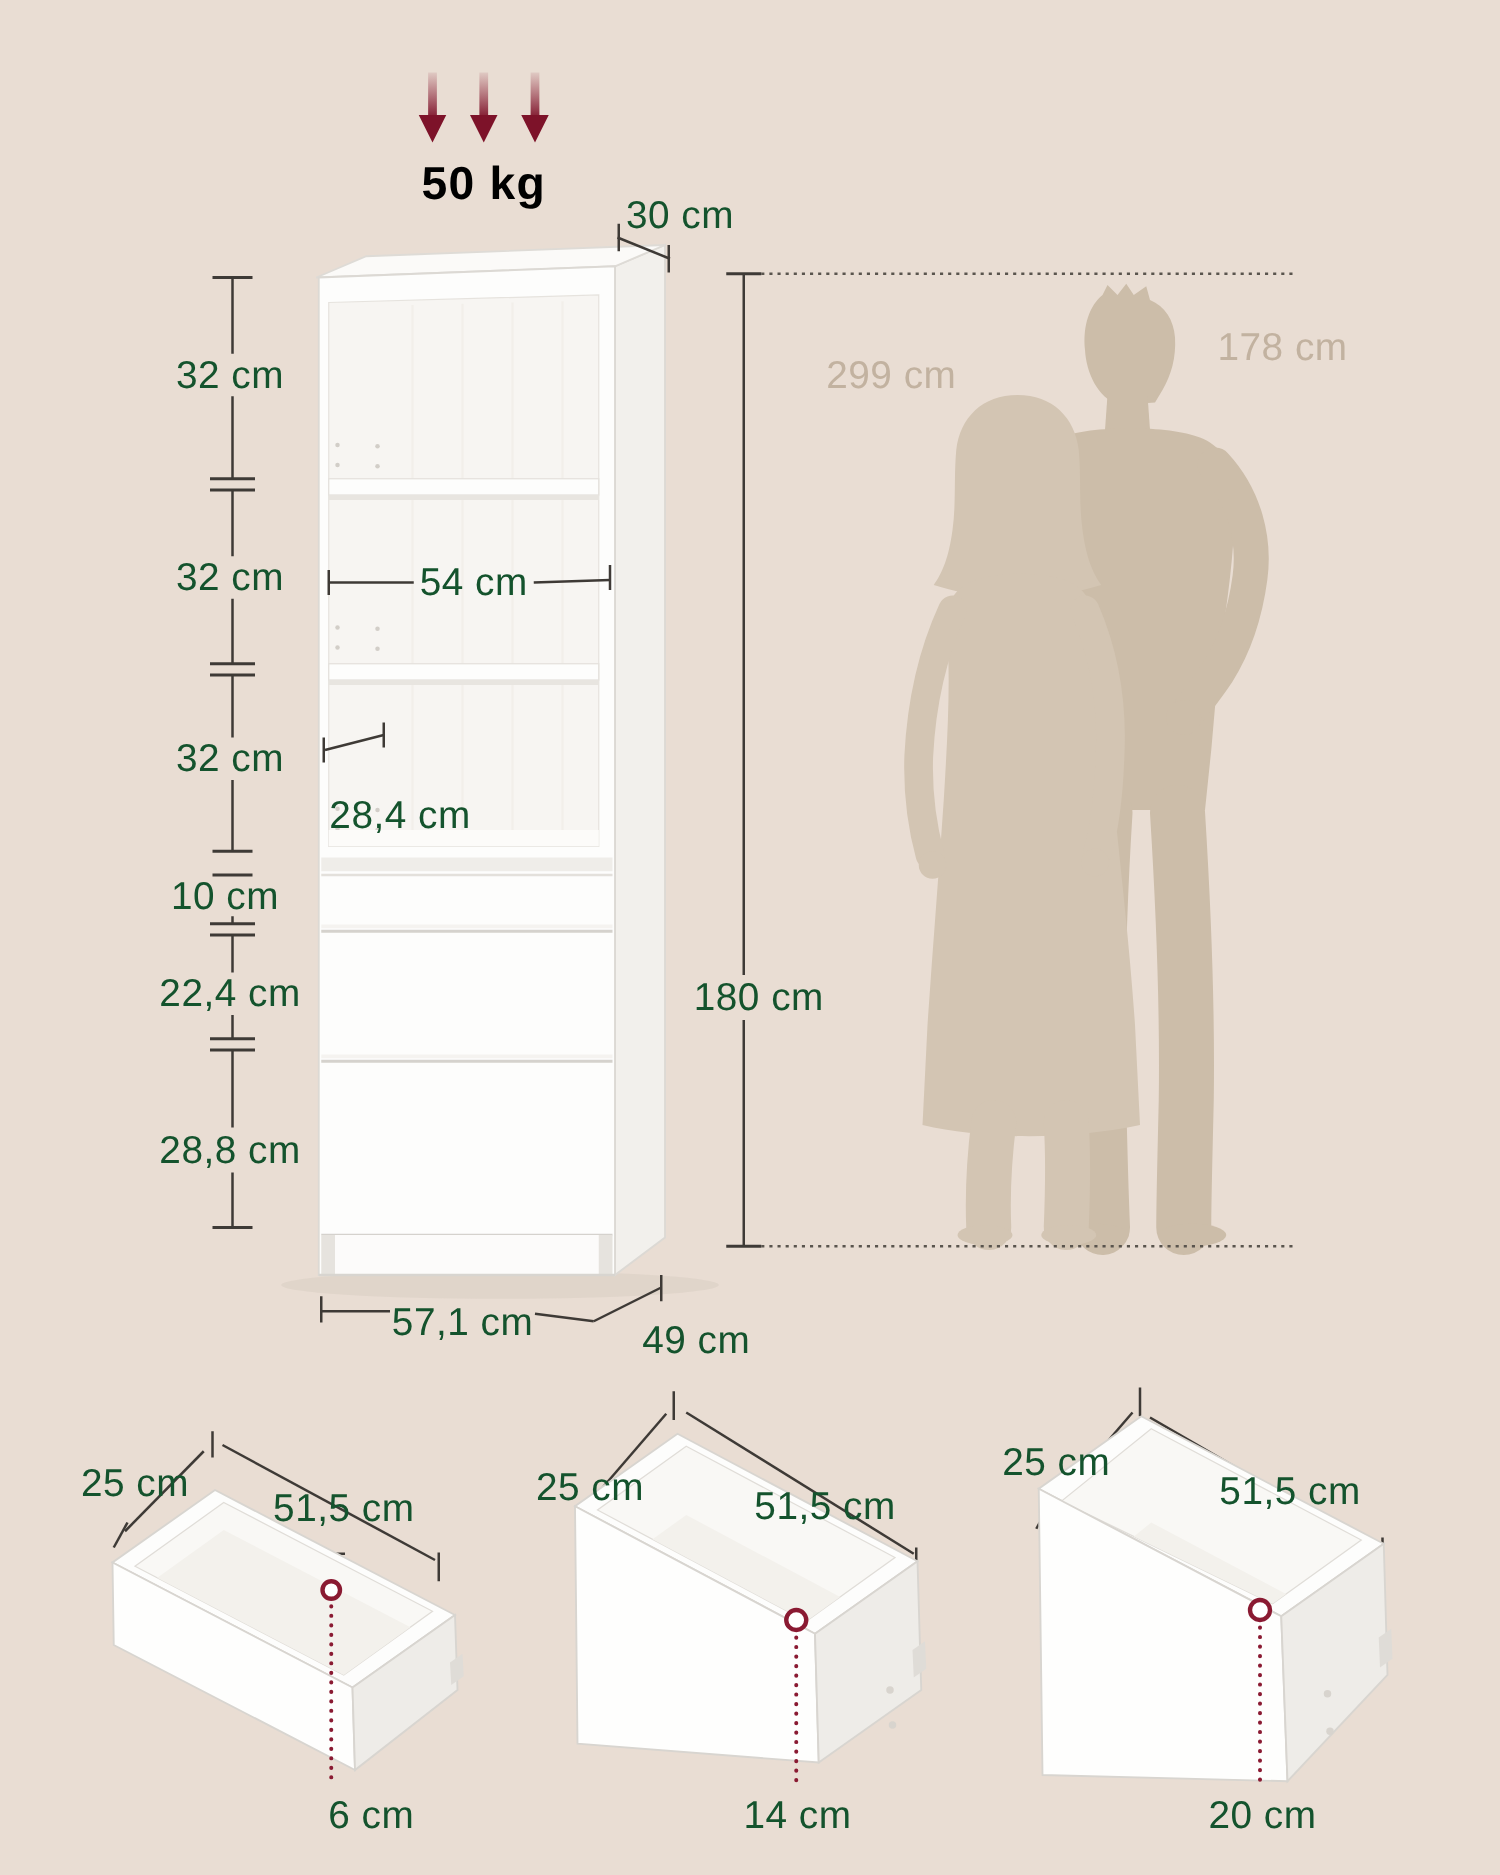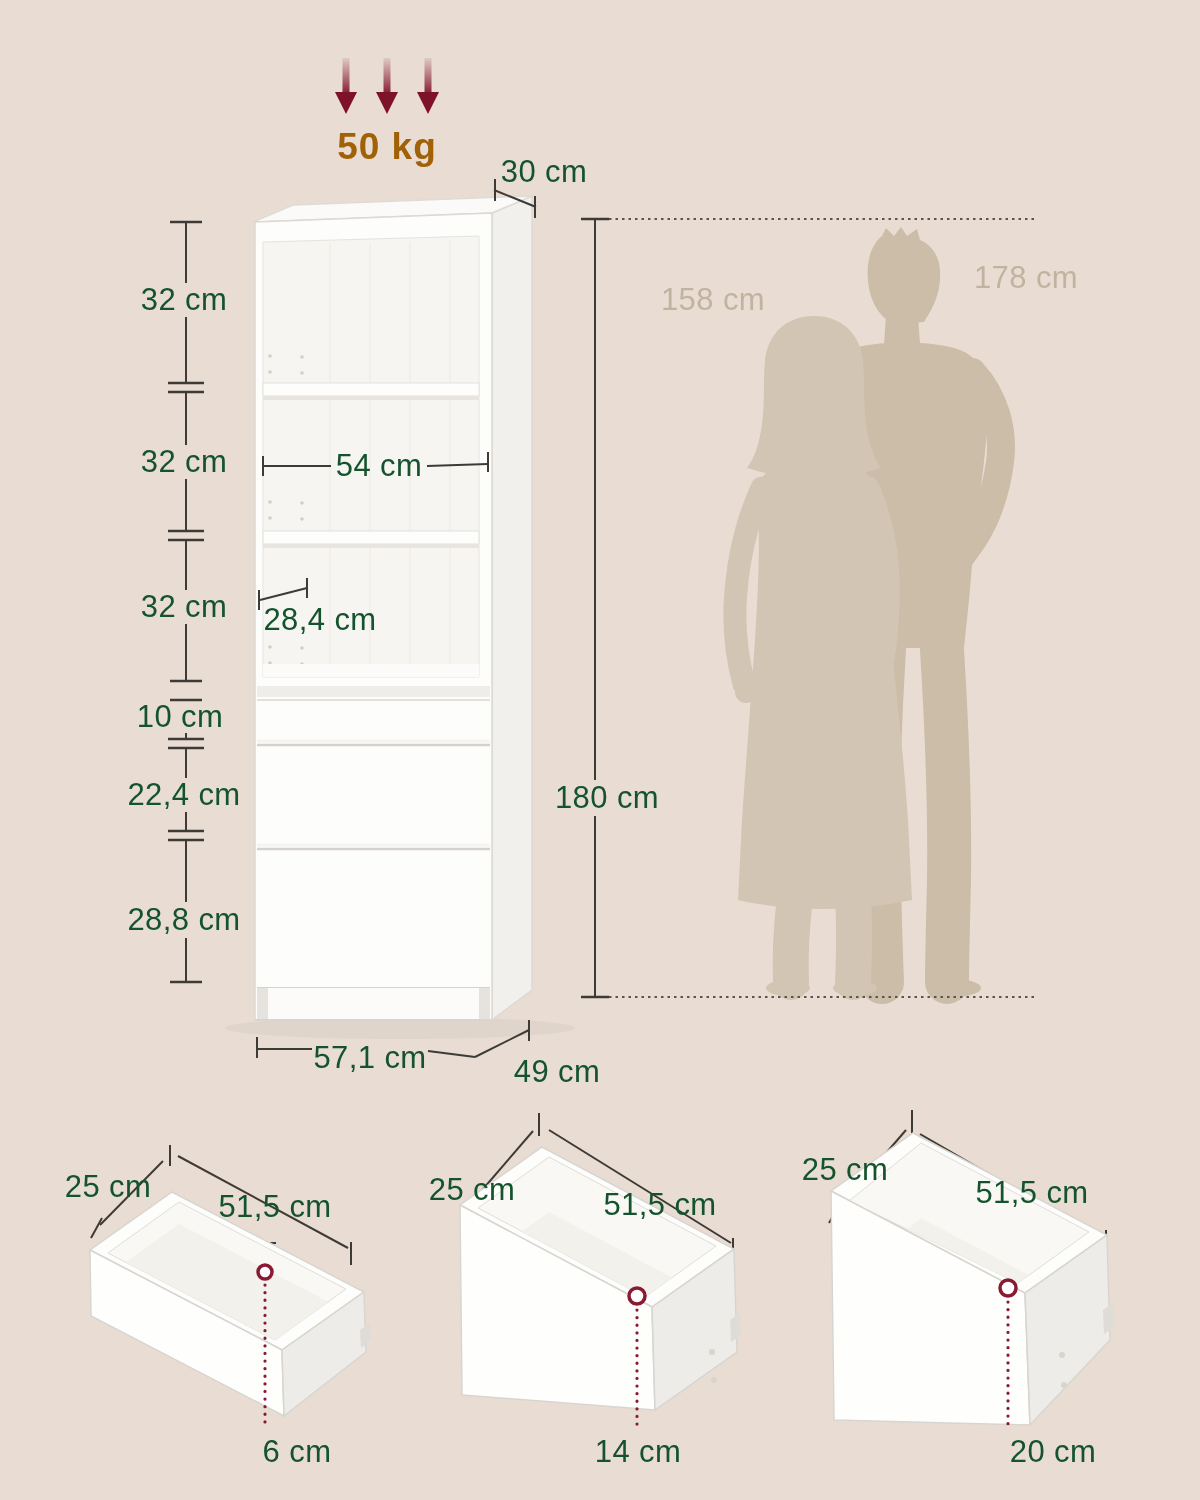--- a/index.html
+++ b/index.html
@@ -6,21 +6,21 @@
   .canvas{
     position:relative;width:1200px;height:1500px;background:#e9ddd3;
     font-family:"Liberation Sans", sans-serif;overflow:hidden;
   }
   svg.art{position:absolute;left:0;top:0;}
   .lbl{
     position:absolute;transform:translate(-50%,-50%);
     font-size:31px;color:#14532d;white-space:nowrap;letter-spacing:.4px;
   }
   .lbl.light{color:#c2b2a0;}
-  .lbl.accent{color:#a16207;font-weight:bold;font-size:37px;letter-spacing:1px;}
+  .lbl.accent{color:#000000;font-weight:bold;font-size:37px;letter-spacing:1px;}
 </style>
 </head>
 <body>
 
 <div class="canvas">
 
   <svg class="art" width="1200" height="1500" viewBox="0 0 1200 1500">
     <defs>
       <linearGradient id="arrowGrad" x1="0" y1="0" x2="0" y2="1">
         <stop offset="0" stop-color="#8a1a32" stop-opacity="0.10"></stop>
@@ -274,34 +274,34 @@
   <div class="lbl" style="left:544px;top:172px;">30 cm</div>
 
   <div class="lbl" style="left:184px;top:300px;">32 cm</div>
   <div class="lbl" style="left:184px;top:462px;">32 cm</div>
   <div class="lbl" style="left:184px;top:607px;">32 cm</div>
   <div class="lbl" style="left:180px;top:717px;">10 cm</div>
   <div class="lbl" style="left:184px;top:795px;">22,4 cm</div>
   <div class="lbl" style="left:184px;top:920px;">28,8 cm</div>
 
   <div class="lbl" style="left:379px;top:466px;text-align:center;">54 cm</div>
-  <div class="lbl" style="left:320px;top:620px;">28,4 cm</div>
+  <div class="lbl" style="left:320px;top:652px;">28,4 cm</div>
   <div class="lbl" style="left:607px;top:798px;">180 cm</div>
 
-  <div class="lbl light" style="left:713px;top:300px;">158 cm</div>
+  <div class="lbl light" style="left:713px;top:300px;">299 cm</div>
   <div class="lbl light" style="left:1026px;top:278px;">178 cm</div>
 
   <div class="lbl" style="left:370px;top:1058px;">57,1 cm</div>
   <div class="lbl" style="left:557px;top:1072px;">49 cm</div>
 
   <div class="lbl" style="left:108px;top:1187px;">25 cm</div>
   <div class="lbl" style="left:275px;top:1207px;">51,5 cm</div>
   <div class="lbl" style="left:260px;top:1452px;margin-left:37px;">6 cm</div>
 
   <div class="lbl" style="left:472px;top:1190px;">25 cm</div>
   <div class="lbl" style="left:660px;top:1205px;">51,5 cm</div>
   <div class="lbl" style="left:638px;top:1452px;">14 cm</div>
 
   <div class="lbl" style="left:845px;top:1170px;">25 cm</div>
   <div class="lbl" style="left:1032px;top:1193px;">51,5 cm</div>
-  <div class="lbl" style="left:1010px;top:1452px;margin-left:43px;">20 cm</div>
+  <div class="lbl" style="left:1010px;top:1452px;">20 cm</div>
 
 </div>
 
 </body></html>

